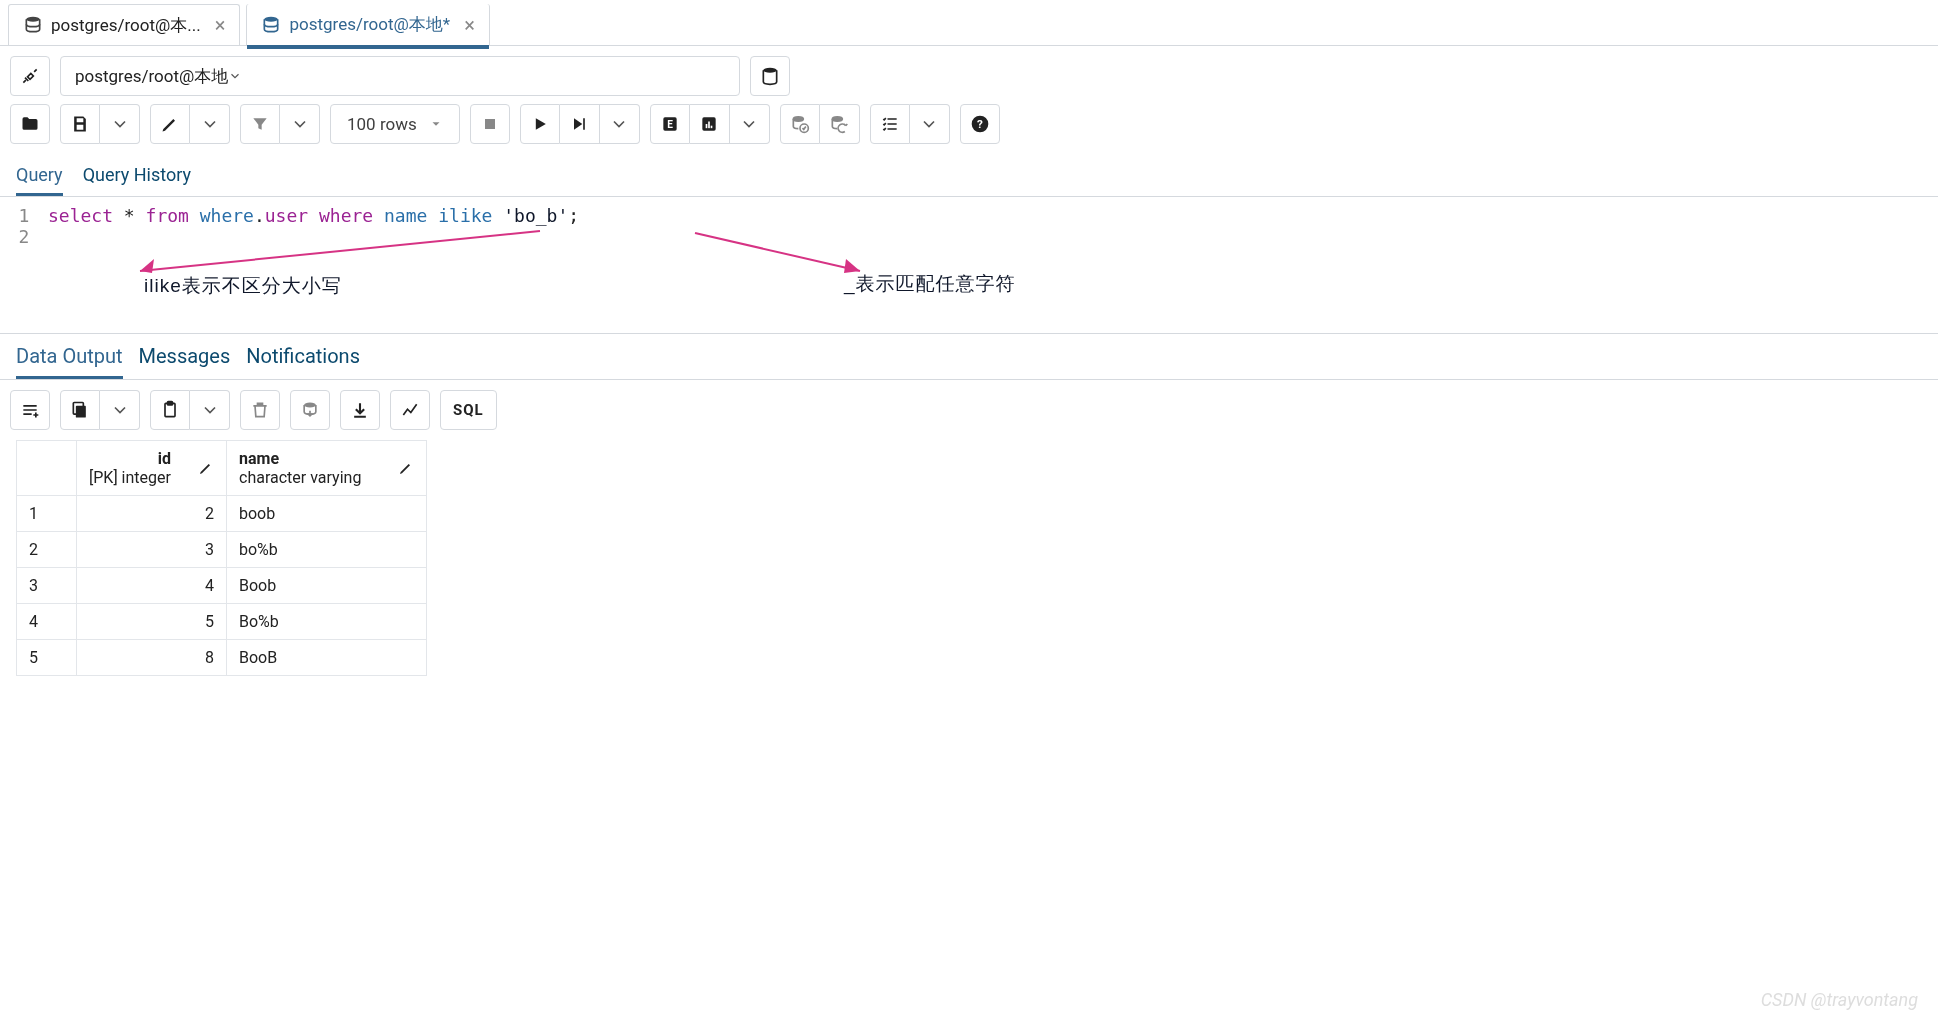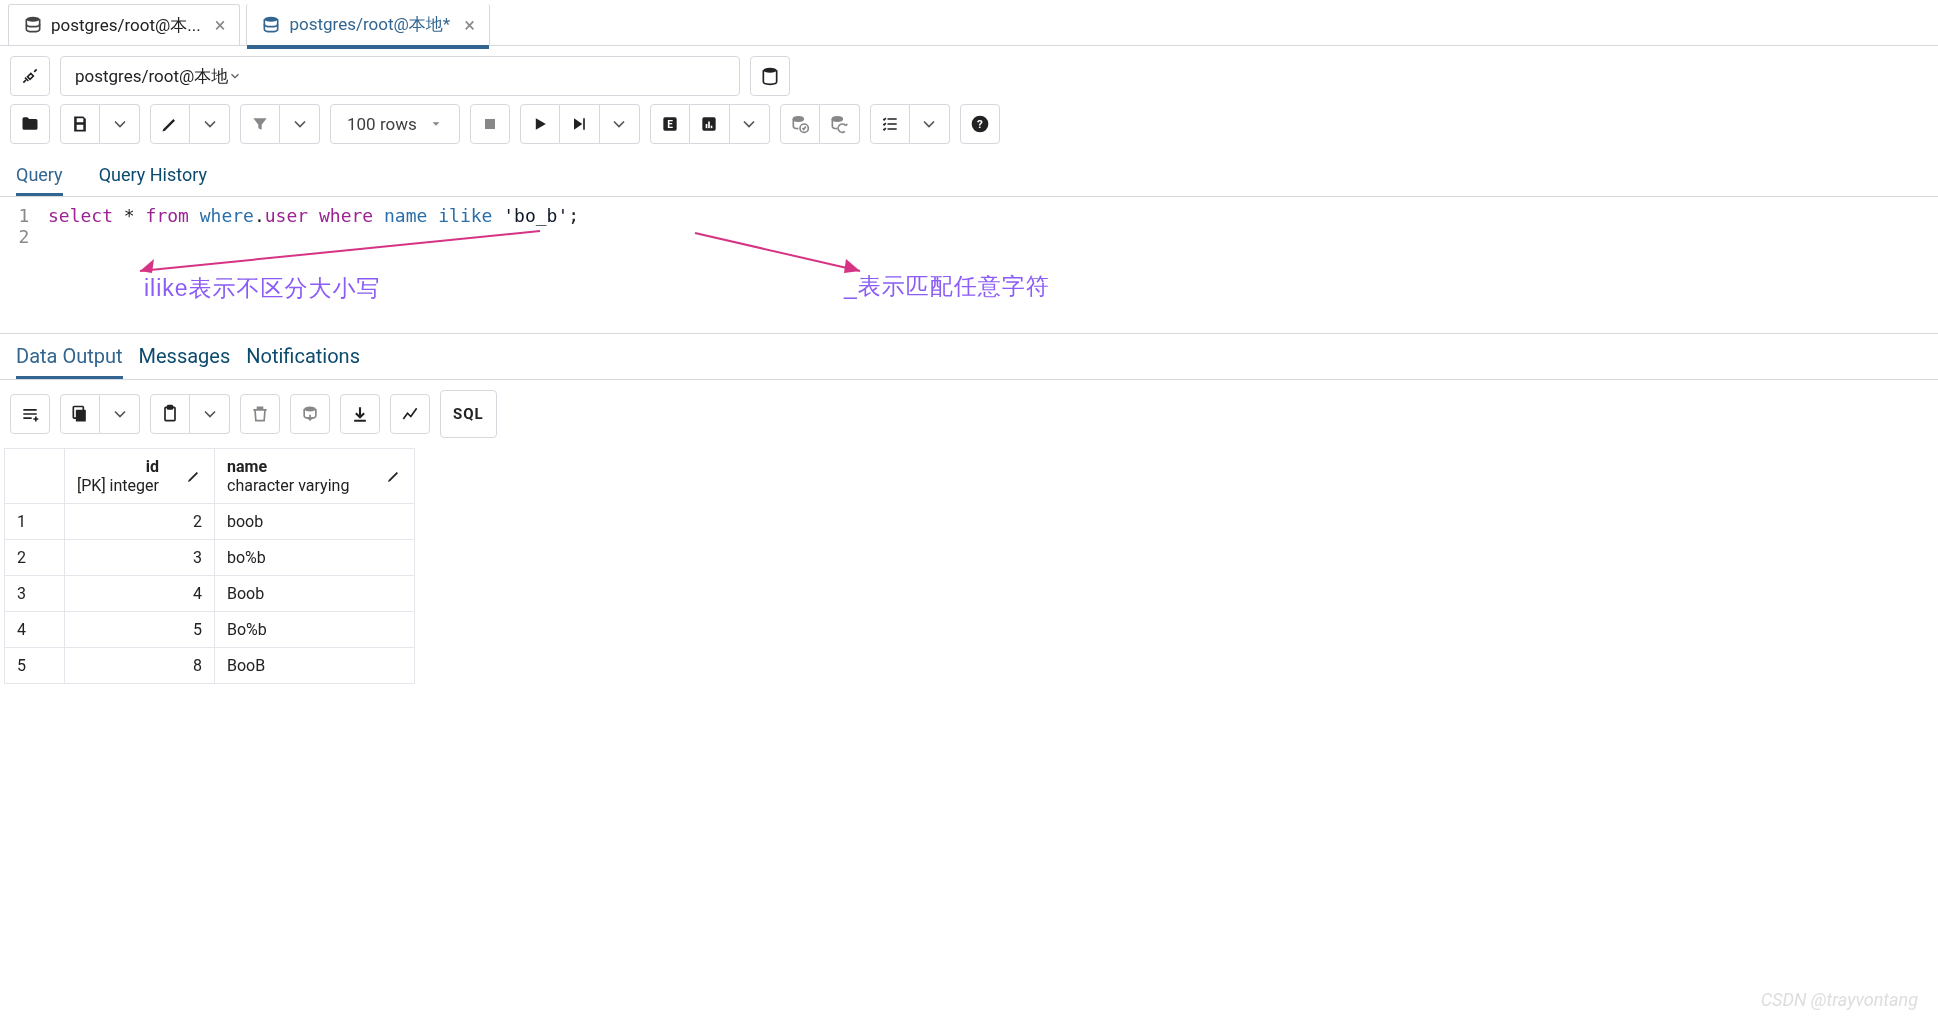--- a/index.html
+++ b/index.html
@@ -14,37 +14,37 @@
 .icon-btn { display: inline-flex; align-items: center; justify-content: center; min-width: 40px; height: 40px; border: 1px solid #d5d9de; border-radius: 4px; background: #fff; cursor: pointer; }
 .icon-btn svg { width: 20px; height: 20px; }
 .conn-select { display: flex; align-items: center; justify-content: flex-start; flex: 0 0 680px; height: 40px; border: 1px solid #d5d9de; border-radius: 4px; padding: 0 14px; font-size: 17px; cursor: pointer; }
 .toolbar { display: flex; align-items: center; gap: 10px; padding: 0 10px 10px 10px; flex-wrap: wrap; }
 .btn-group { display: flex; }
 .btn-group .icon-btn { border-radius: 0; }
 .btn-group .icon-btn:first-child { border-radius: 4px 0 0 4px; }
 .btn-group .icon-btn:last-child { border-radius: 0 4px 4px 0; }
 .btn-group .icon-btn + .icon-btn { border-left: none; }
 .rows-select { display: flex; align-items: center; gap: 12px; height: 40px; border: 1px solid #d5d9de; border-radius: 4px; padding: 0 16px; font-size: 17px; color: #404040; cursor: pointer; }
-.section-tabs { display: flex; gap: 36px; padding: 10px 16px 0 16px; border-bottom: 1px solid #d5d9de; font-size: 18px; }
+.section-tabs { display: flex; gap: 20px; padding: 10px 16px 0 16px; border-bottom: 1px solid #d5d9de; font-size: 18px; }
 .section-tab { padding-bottom: 8px; cursor: pointer; color: #0c4a6e; }
 .section-tab.active { color: #326690; border-bottom: 3px solid #326690; }
 .code-area { font-family: "Consolas", "Menlo", monospace; font-size: 18px; padding: 8px 0 12px 0; position: relative; border-bottom: 1px solid #d5d9de; }
 .code-line { display: flex; }
 .gutter { width: 48px; text-align: center; color: #888; user-select: none; }
 .code { white-space: pre; }
 .kw { color: #9b2393; }
 .fn { color: #2a6fa9; }
 .str { color: #0f172a; }
 .annotation-layer { position: relative; height: 74px; }
 .anno-arrow { position: absolute; }
-.anno-text { position: absolute; color: #8b5cf6; font-family: "Microsoft YaHei","SimSun",sans-serif; font-size: 23px; letter-spacing: 1px; }
+.anno-text { position: absolute; color: #0f172a; font-family: "Microsoft YaHei","SimSun",sans-serif; font-size: 19px; letter-spacing: 1px; }
 .output-tabs { display: flex; gap: 16px; padding: 10px 16px 0 16px; border-bottom: 1px solid #d5d9de; font-size: 20px; }
 .output-toolbar { display: flex; align-items: center; gap: 10px; padding: 10px 10px; }
-.sql-btn { display: inline-flex; align-items: center; justify-content: center; height: 48px; border: 1px solid #d5d9de; border-radius: 4px; padding: 0 12px; font-weight: bold; font-size: 15px; letter-spacing: 1px; cursor: pointer; }
-.data-table { border-collapse: collapse; font-size: 16px; margin-left: 4px; }
+.sql-btn { display: inline-flex; align-items: center; justify-content: center; height: 40px; border: 1px solid #d5d9de; border-radius: 4px; padding: 0 12px; font-weight: bold; font-size: 15px; letter-spacing: 1px; cursor: pointer; }
+.data-table { border-collapse: collapse; font-size: 16px; margin-left: 16px; }
 .data-table th, .data-table td { border: 1px solid #e3e6ea; padding: 8px 12px; text-align: left; }
 .data-table th { font-weight: normal; background: #fff; }
 .data-table .rownum { width: 60px; color: #222; text-align: left; }
 .data-table .idcol { width: 150px; text-align: right; }
 .data-table .namecol { width: 200px; }
 .col-header { display: flex; align-items: center; justify-content: space-between; gap: 12px; }
 .col-header .edit { color: #222; }
 .watermark { position: fixed; right: 20px; bottom: 12px; color: #ddd; font-size: 18px; font-style: italic; pointer-events: none; }
 .chev { width: 14px; height: 14px; }
 </style>

